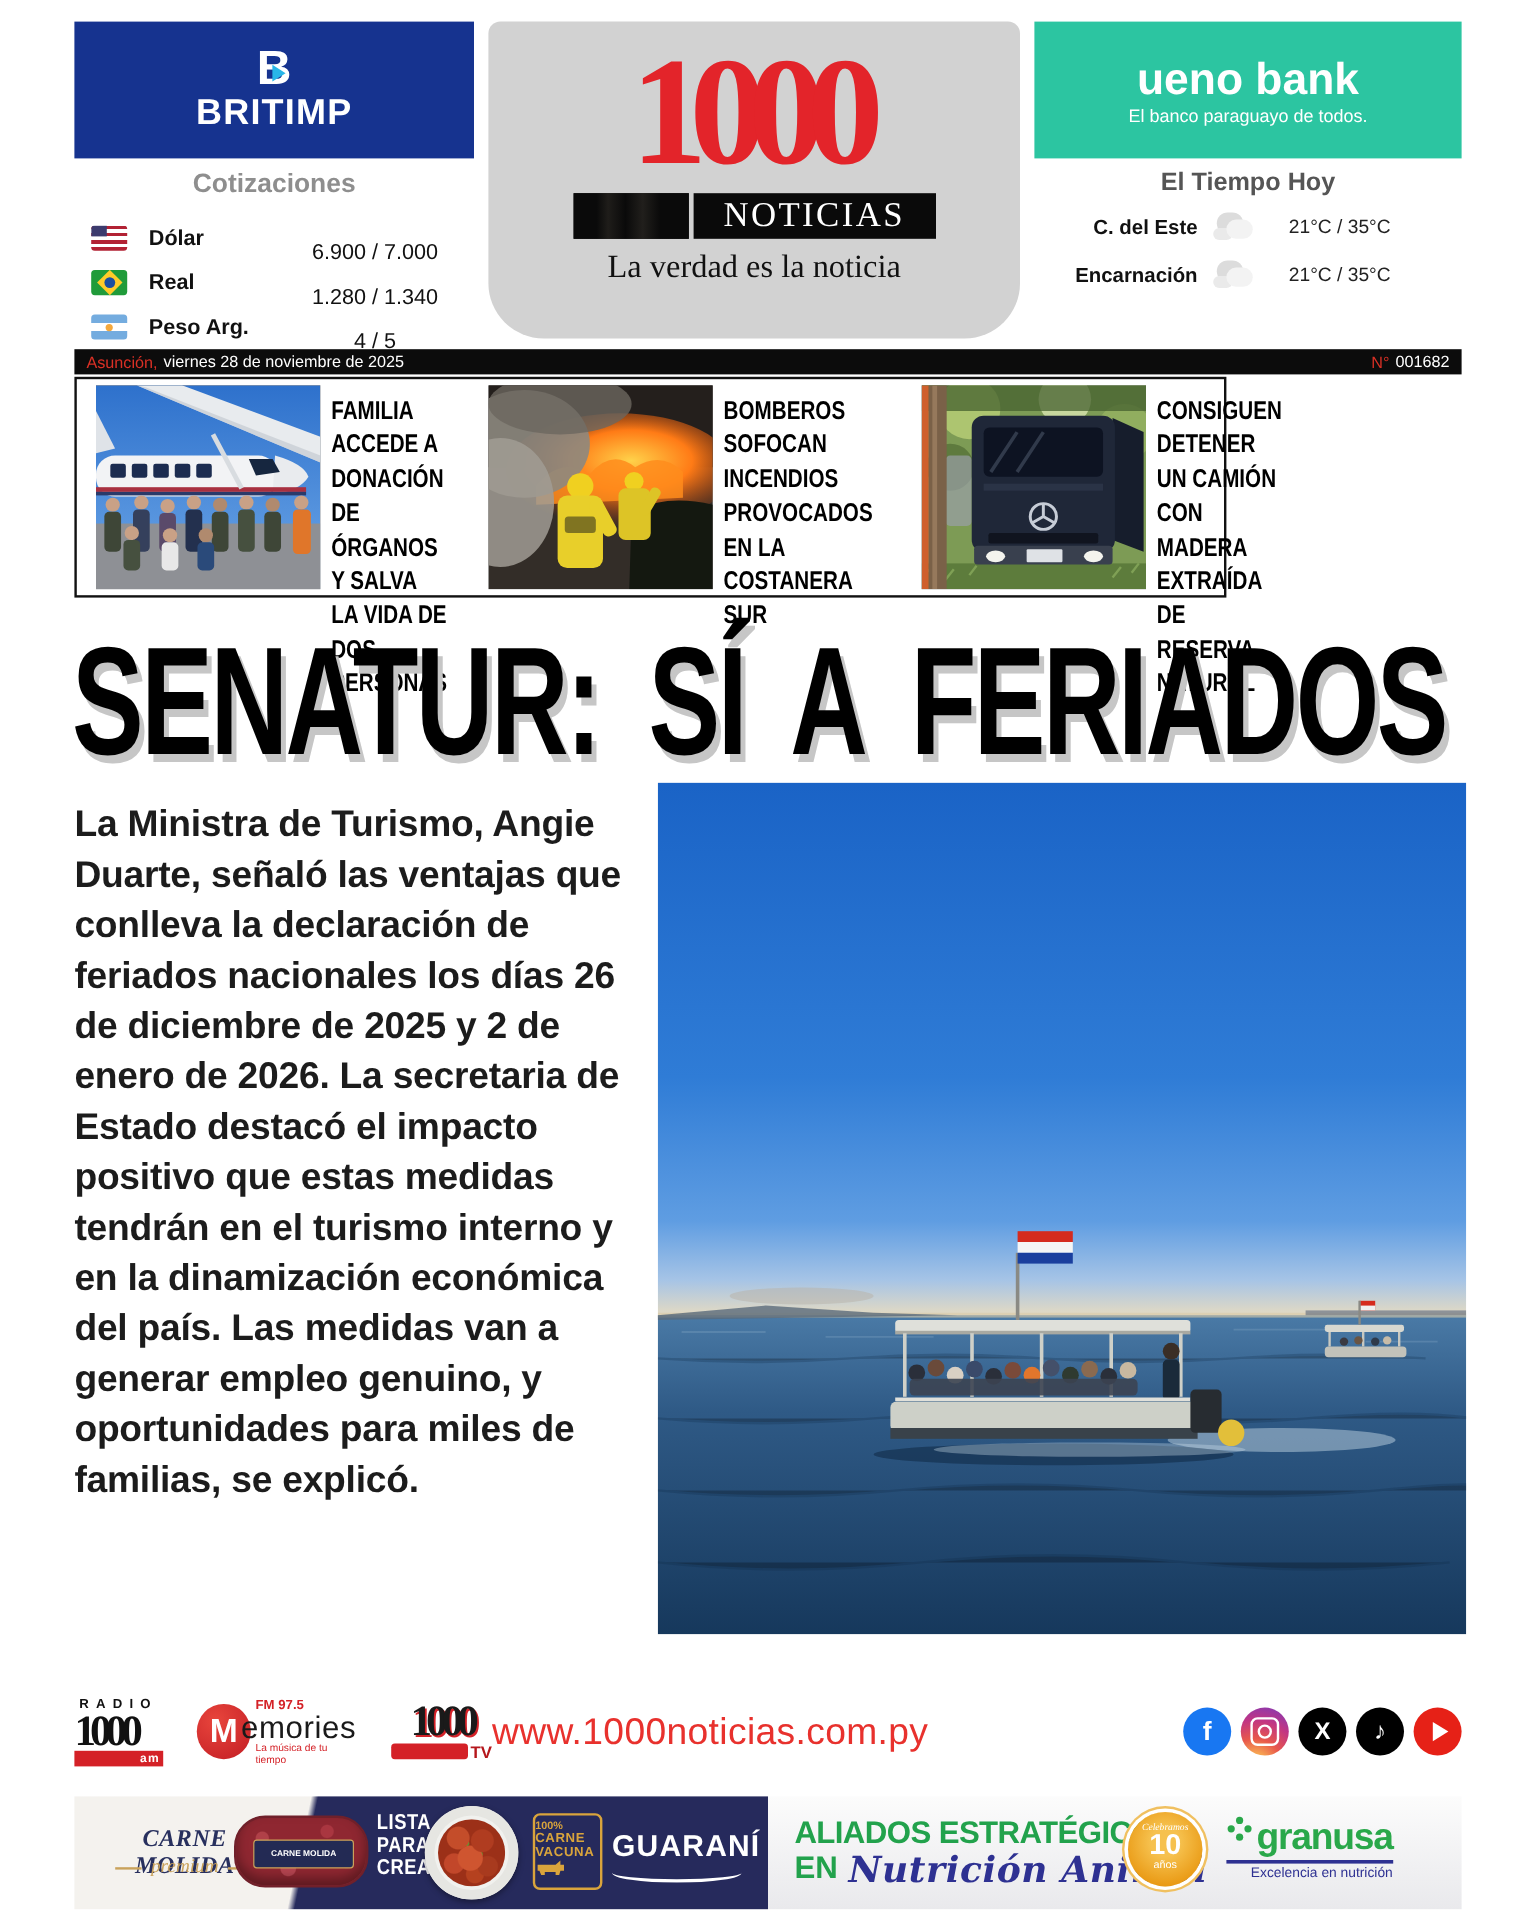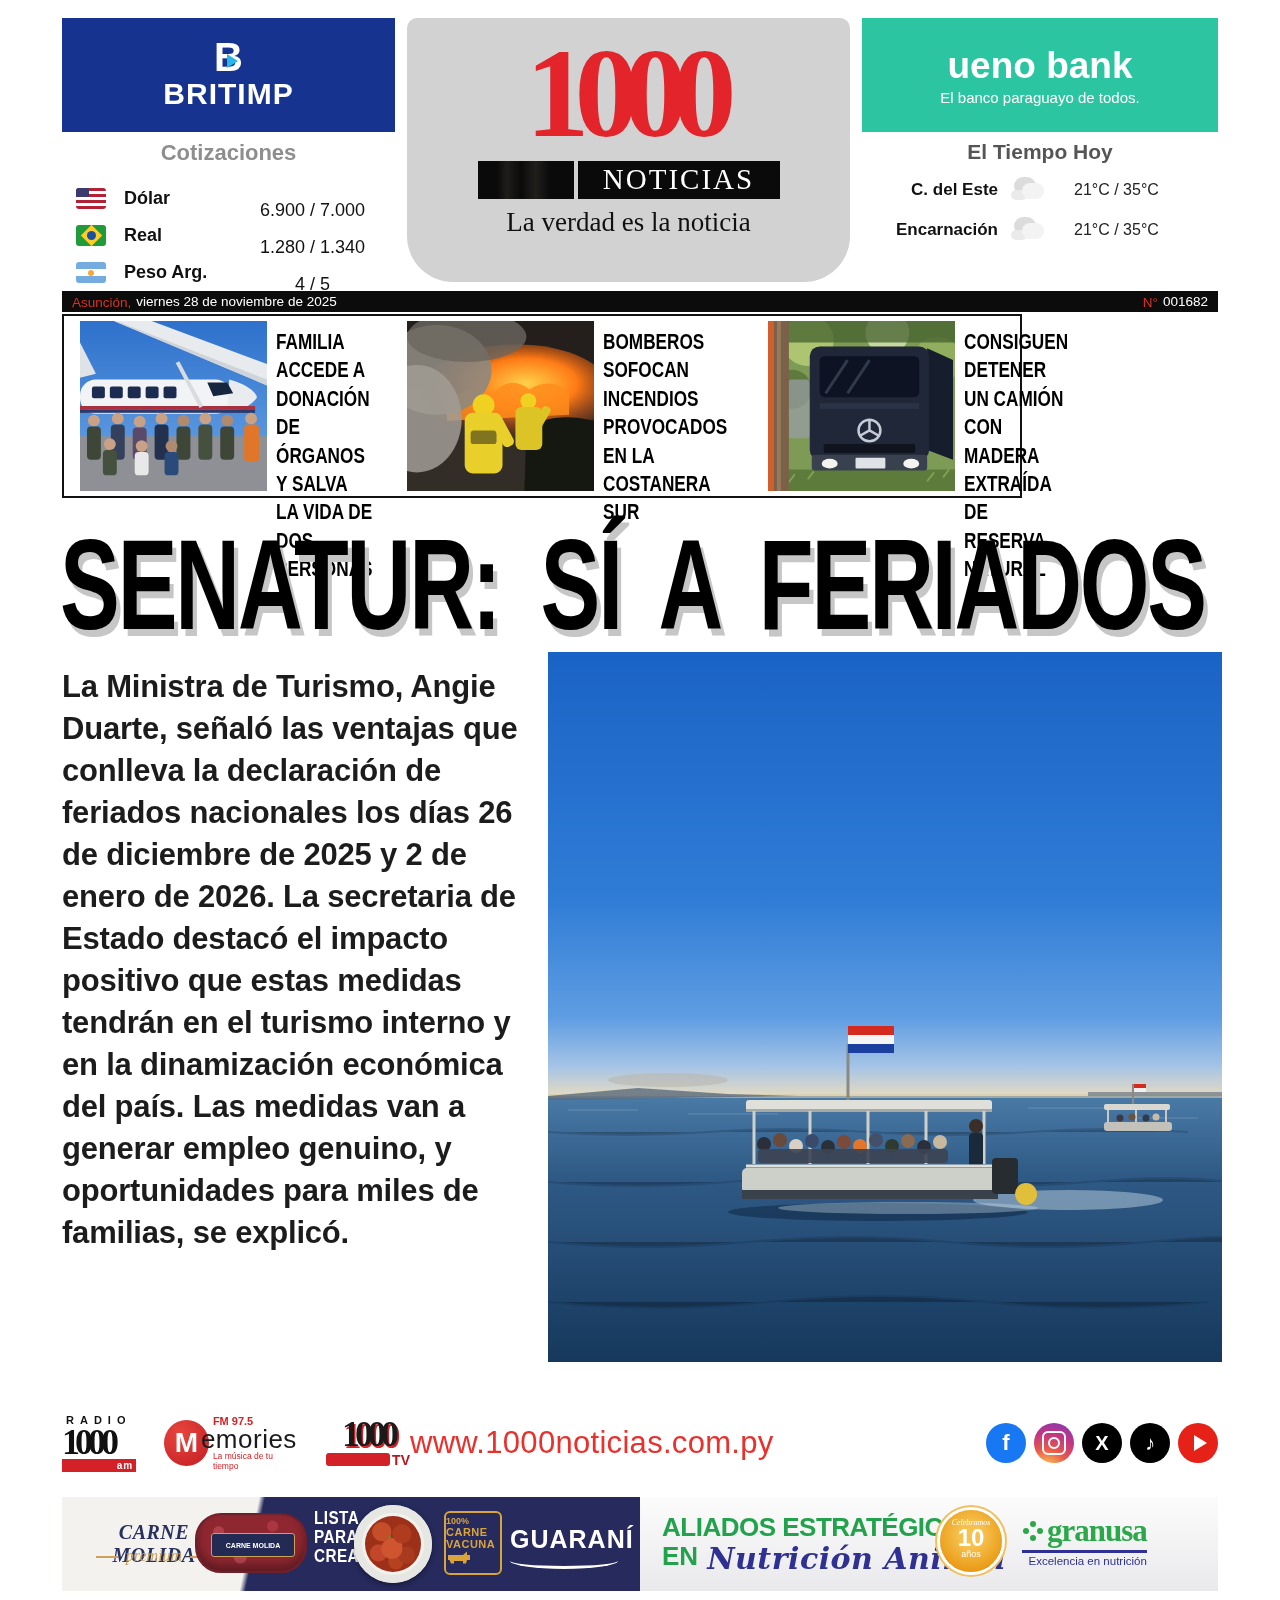--- a/index.html
+++ b/index.html
@@ -200,21 +200,21 @@
   .al-en { color:#22a24c; font-weight:bold; font-size:26px; }
   .al-script { font-family:"DejaVu Serif", serif; font-style:italic; font-weight:bold;
                font-size:30px; color:#2e3192; letter-spacing:0.5px; }
   .badge10 { position:absolute; left:300px; top:13px; width:62px; height:62px; border-radius:50%;
              background:radial-gradient(circle at 50% 40%, #f6c14e 25%, #e8960f 80%);
              box-shadow:0 0 0 3px #fff, 0 0 0 5px #f0c060; color:#fff; text-align:center; }
   .bg10-top { font-family:"Liberation Serif", serif; font-style:italic; font-size:8px; margin-top:8px; }
   .bg10-num { font-size:24px; font-weight:bold; line-height:0.9; }
   .bg10-bot { font-size:9px; }
   .granusa { position:absolute; left:382px; top:16px; }
-  .gr-row { display:flex; align-items:center; border-bottom:3px solid #2e3192; padding-bottom:1px;font-family:Liberation Serif, serif; }
+  .gr-row { display:flex; border-bottom:3px solid #2e3192; padding-bottom:1px; }
   .gr-name { color:#2aa84a; font-weight:bold; font-size:31px; letter-spacing:-1px; margin-left:3px; }
   .gr-tag { color:#2e3192; font-size:11.5px; text-align:right; margin-top:2px; }
 </style>
 </head>
 <body>
 
 <div class="page">
 
   <div class="header">
 

